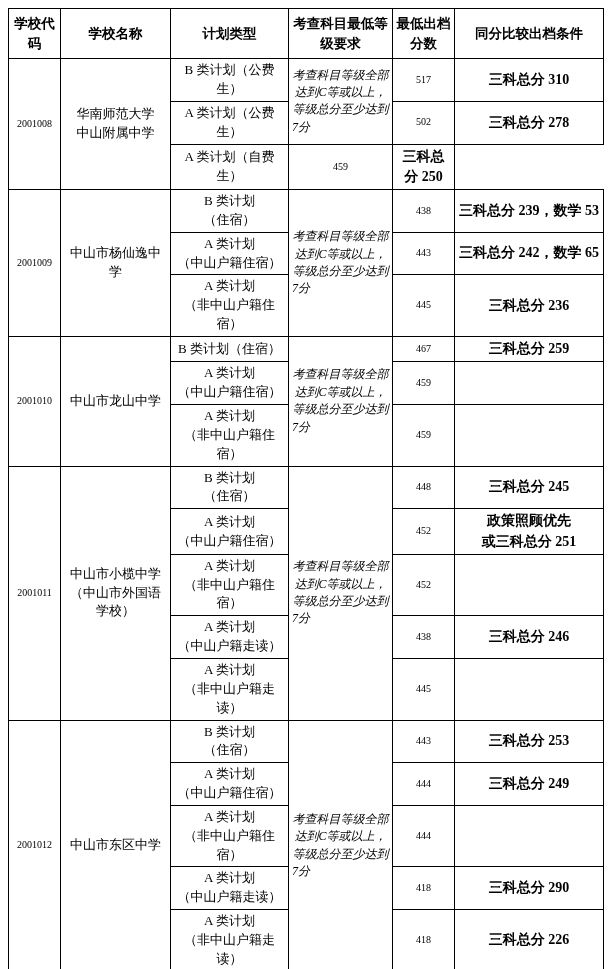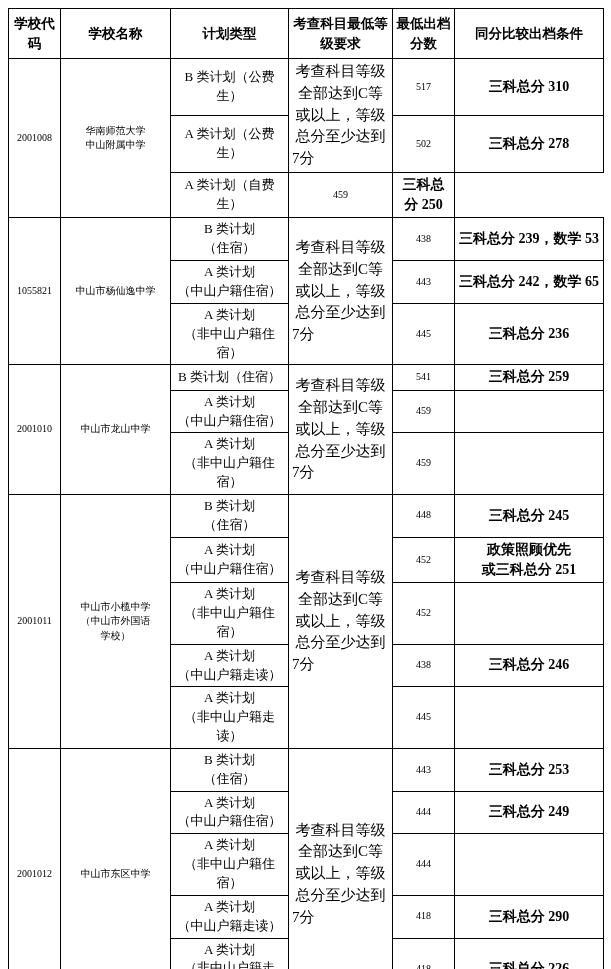--- a/index.html
+++ b/index.html
@@ -45,33 +45,34 @@
   col.c-plan { width: 118px; }
   col.c-req  { width: 104px; }
   col.c-score{ width: 62px; }
   col.c-tie  { width: 149px; }
 
   .code-cell {
     font-size: 10px;
     letter-spacing: 0px;
   }
   .name-cell {
-    font-size: 10px;
+    font-size: 13px;
     line-height: 1.5;
   }
   .plan-cell {
     font-size: 13px;
     line-height: 1.5;
   }
   .req-cell {
-    font-size: 15px;
+    font-size: 12px;
     line-height: 1.6;
     text-align: justify;
     text-align-last: left;
     padding: 2px 6px;
+    font-style: italic;
   }
   .score-cell {
     font-size: 10px;
   }
   .tie-cell {
     font-size: 14px;
     line-height: 1.5;
     font-weight: bold;
   }
   .nowrap-line { display: block; }
@@ -121,21 +122,21 @@
           <td class="tie-cell">三科总分 278</td>
         </tr>
         <tr>
           <td class="plan-cell">
             <span class="nowrap-line">A 类计划（自费生）</span>
           </td>
           <td class="score-cell">459</td>
           <td class="tie-cell">三科总分 250</td>
         </tr>
         <tr>
-          <td class="code-cell" rowspan="3">1055821</td>
+          <td class="code-cell" rowspan="3">2001009</td>
           <td class="name-cell" rowspan="3">
             <span class="nowrap-line">中山市杨仙逸中学</span>
           </td>
           <td class="plan-cell">
             <span class="nowrap-line">B 类计划</span>
             <span class="nowrap-line">（住宿）</span>
           </td>
           <td class="req-cell" rowspan="3">考查科目等级全部达到C等或以上，等级总分至少达到7分</td>
           <td class="score-cell">438</td>
           <td class="tie-cell">三科总分 239，数学 53</td>
@@ -158,21 +159,21 @@
         </tr>
         <tr>
           <td class="code-cell" rowspan="3">2001010</td>
           <td class="name-cell" rowspan="3">
             <span class="nowrap-line">中山市龙山中学</span>
           </td>
           <td class="plan-cell">
             <span class="nowrap-line">B 类计划（住宿）</span>
           </td>
           <td class="req-cell" rowspan="3">考查科目等级全部达到C等或以上，等级总分至少达到7分</td>
-          <td class="score-cell">541</td>
+          <td class="score-cell">467</td>
           <td class="tie-cell">三科总分 259</td>
         </tr>
         <tr>
           <td class="plan-cell">
             <span class="nowrap-line">A 类计划</span>
             <span class="nowrap-line">（中山户籍住宿）</span>
           </td>
           <td class="score-cell">459</td>
           <td class="tie-cell"></td>
         </tr>

